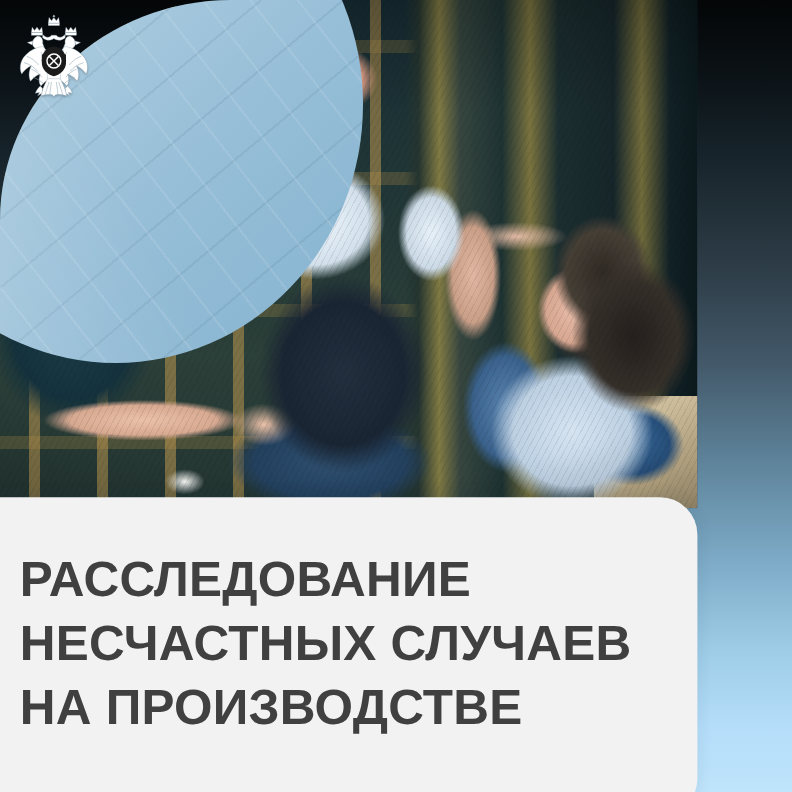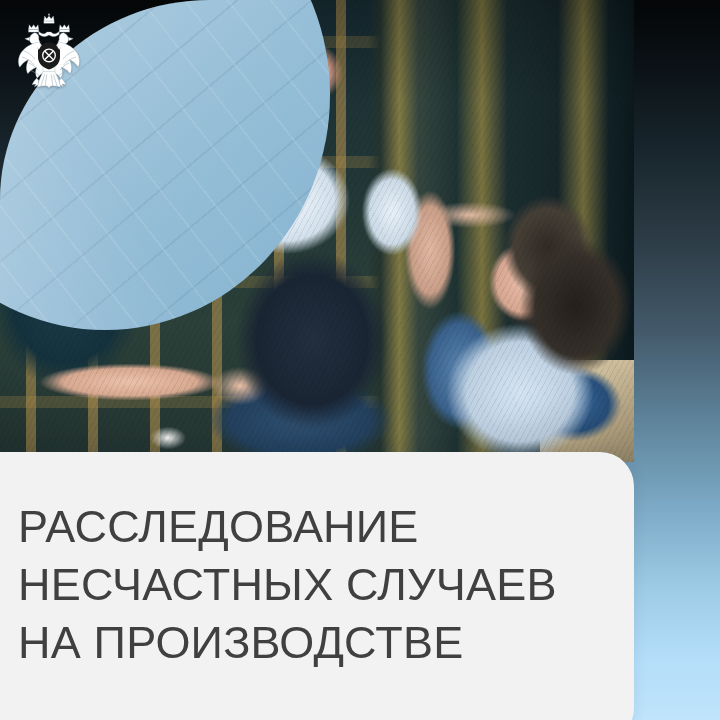--- a/index.html
+++ b/index.html
@@ -219,21 +219,21 @@
     box-shadow: 0 -2px 14px rgba(30,60,80,0.10);
     z-index: 8;
   }
   .caption-text {
     position: absolute;
     left: 52px;
     top: 46px;
     width: 600px;
     color: #404040;
     font-family: "Liberation Sans", sans-serif;
-    font-weight: normal;
+    font-weight: bold;
     font-size: 45px;
     line-height: 58px;
     letter-spacing: 0.2px;
     text-transform: uppercase;
     white-space: pre-line;
   }
 </style>
 </head>
 <body>
 

